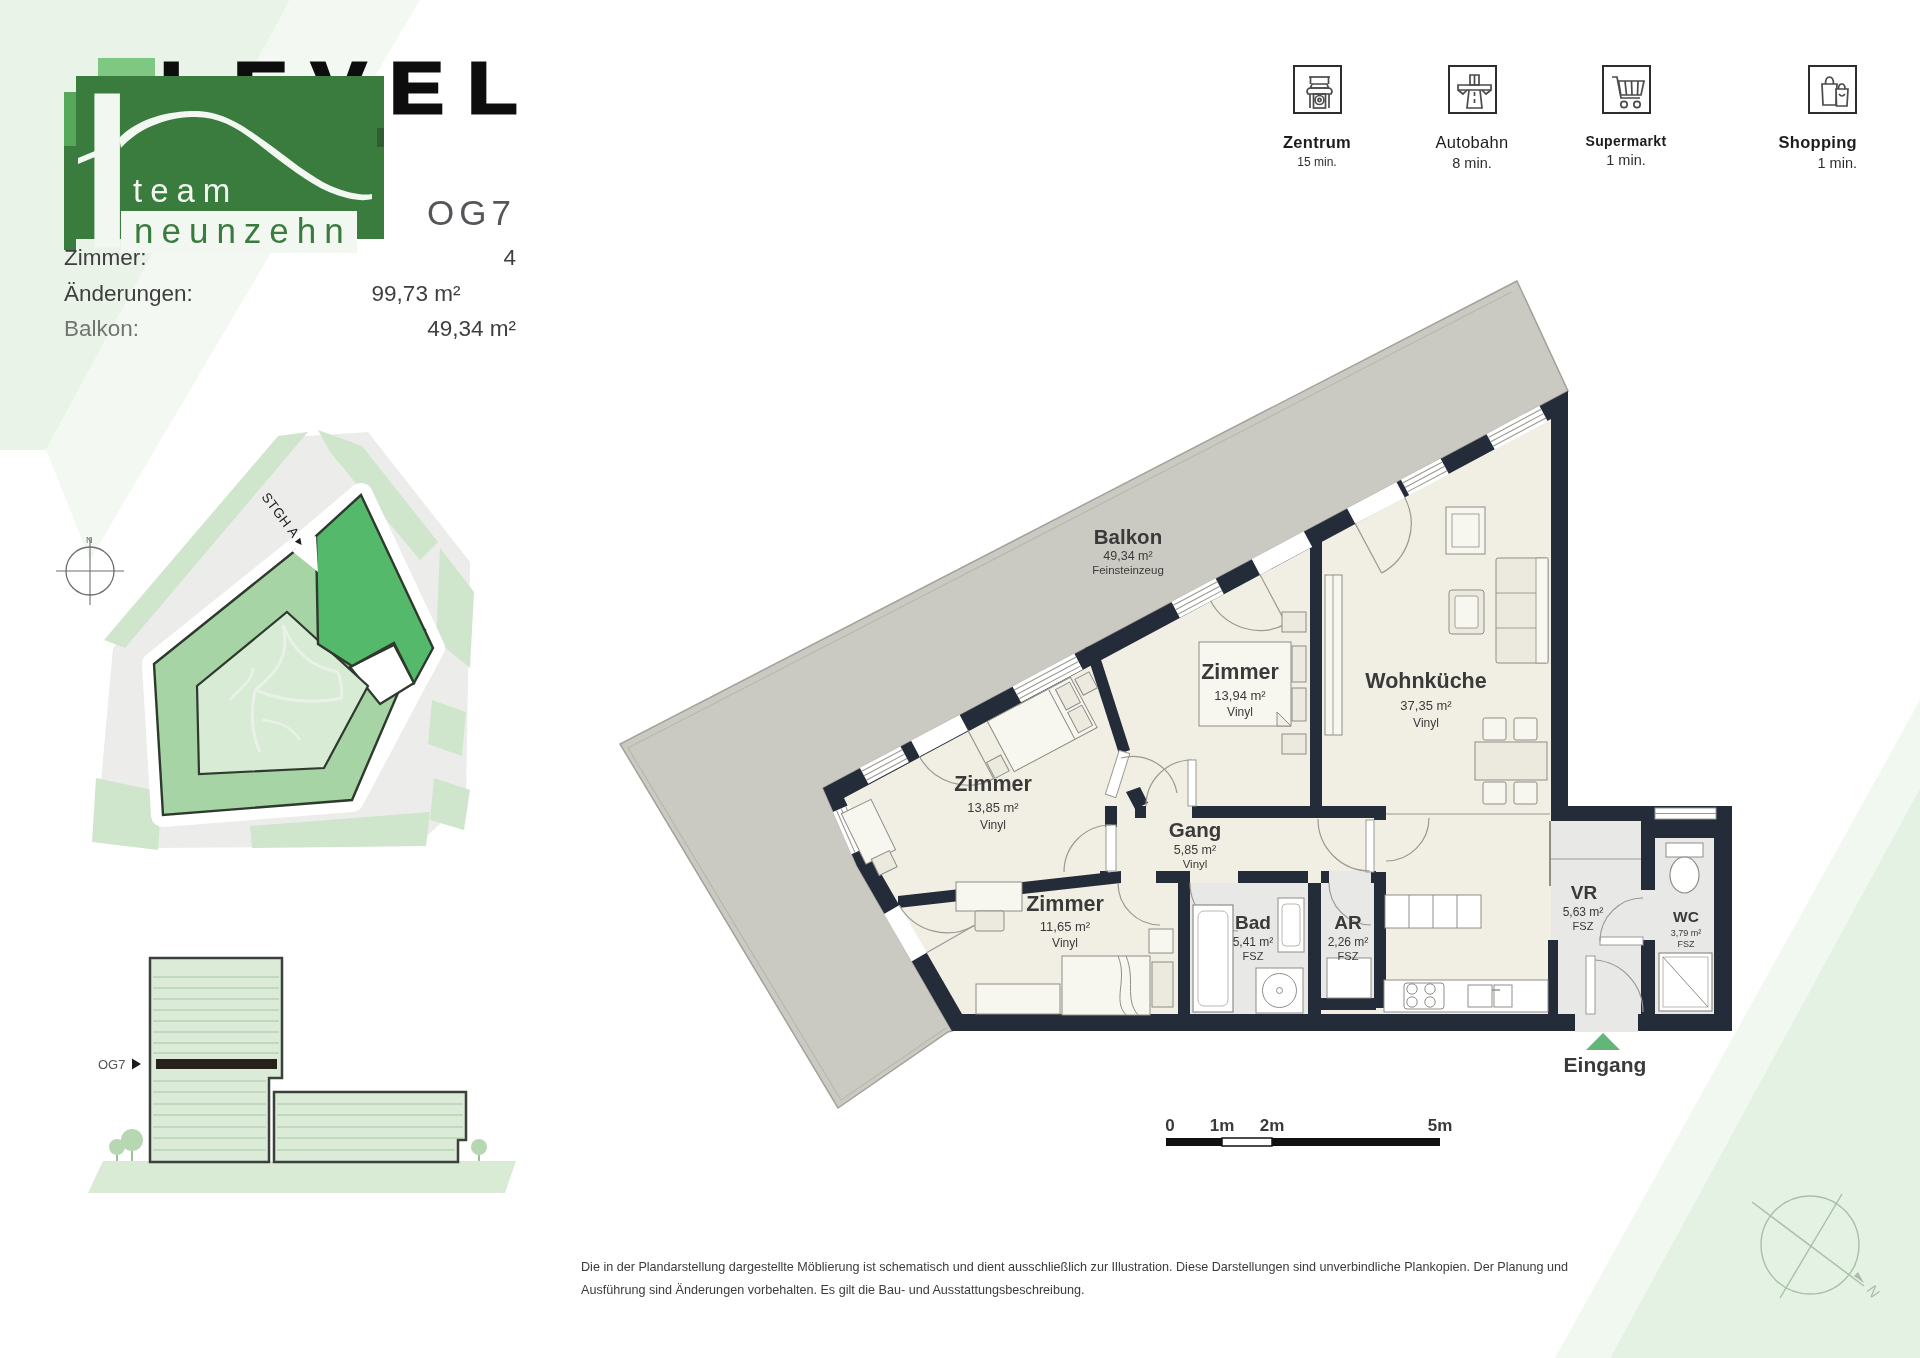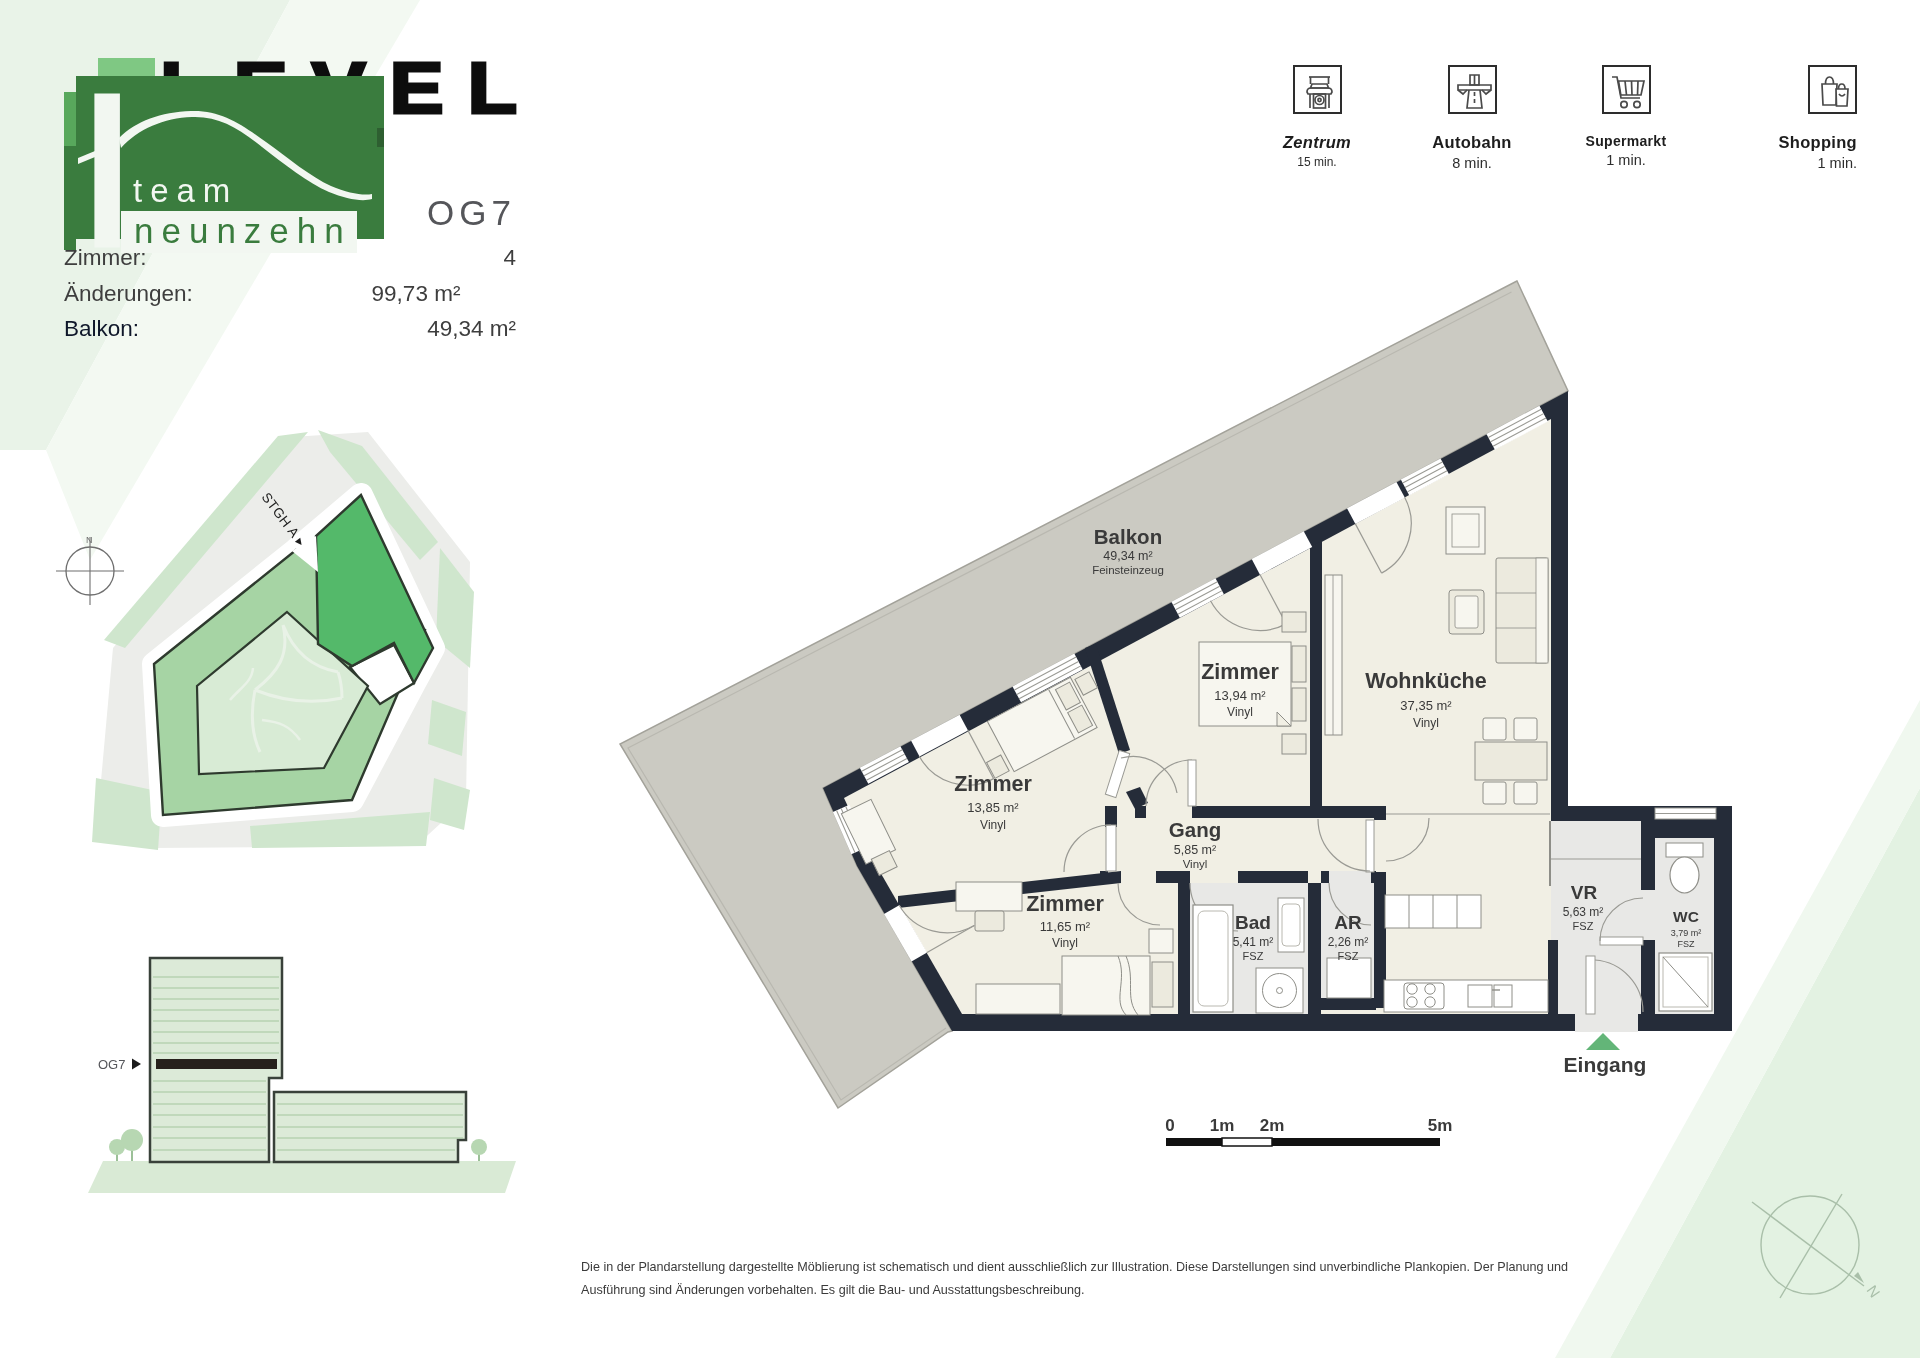--- a/index.html
+++ b/index.html
@@ -411,56 +411,56 @@
 </div>
 
 <div style="position:absolute;left:377px;top:128px;width:7px;height:19px;background:#2e5f31;"></div>
 
 <div style="position:absolute;left:316px;top:193px;width:200px;text-align:right;font-size:35px;color:#55565a;letter-spacing:5px;">OG7</div>
 
 <div style="position:absolute;left:316px;top:245px;width:200px;text-align:right;font-size:22.5px;color:#3e3e3e;">4</div>
 
 <div style="position:absolute;left:64px;top:281px;font-size:22.5px;color:#3e3e3e;">Änderungen:</div>
 <div style="position:absolute;left:316px;top:281px;width:200px;text-align:center;font-size:22.5px;color:#3e3e3e;">99,73 m²</div>
-<div style="position:absolute;left:64px;top:316px;font-size:22.5px;color:#0f172a;">Balkon:</div>
+<div style="position:absolute;left:64px;top:316px;font-size:22.5px;color:#737373;">Balkon:</div>
 <div style="position:absolute;left:316px;top:316px;width:200px;text-align:right;font-size:22.5px;color:#3e3e3e;">49,34 m²</div>
 
 <div style="position:absolute;left:1242px;top:65px;width:150px;text-align:center;">
   <div style="display:inline-block;width:49px;height:49px;border:2.4px solid #2d2d2d;background:#fff;"><svg width="49" height="49" viewBox="0 0 49 49">
 <g fill="none" stroke="#4a4a4a" stroke-width="1.7">
 <line x1="14" y1="10" x2="35" y2="10"></line>
           <line x1="15.5" y1="10" x2="15.5" y2="17"></line>
           <line x1="33.5" y1="10" x2="33.5" y2="17"></line>
 <path d="M17,17 L32,17 L33.5,21 L15.5,21 Z"></path>
 <path d="M12,25 Q12,21 16,21 L33,21 Q37,21 37,25 L36,27 L13,27 Z"></path>
 <line x1="15" y1="27" x2="15" y2="41"></line>
           <line x1="34" y1="27" x2="34" y2="41"></line>
 <rect x="18.5" y="27" width="12" height="14"></rect>
 <circle cx="24.5" cy="33" r="4.5"></circle>
           <circle cx="24.5" cy="33" r="1.6"></circle>
 </g>
       </svg></div>
-  <div style="font-weight:bold;font-size:16.5px;color:#1d1d1d;margin-top:13px;letter-spacing:0.3px;font-style:italic;">Zentrum</div>
+  <div style="font-weight:bold;font-size:16.5px;color:#1d1d1d;margin-top:13px;letter-spacing:0.3px;">Zentrum</div>
   <div style="font-size:12px;color:#2e2e2e;margin-top:3px;">15 min.</div>
 </div>
 
 <div style="position:absolute;left:1397px;top:65px;width:150px;text-align:center;">
   <div style="display:inline-block;width:49px;height:49px;border:2.4px solid #2d2d2d;background:#fff;"><svg width="49" height="49" viewBox="0 0 49 49">
 <g fill="none" stroke="#4a4a4a" stroke-width="1.7">
 <path d="M20,8 L29,8 L29,18 L20,18 Z"></path>
 <line x1="24.5" y1="8" x2="24.5" y2="18"></line>
 <path d="M8,18 L41,18 L41,23 L8,23 Z"></path>
 <path d="M8,23 L13,27 L17,23"></path>
 <path d="M41,23 L36,27 L32,23"></path>
 <path d="M19,23 L17,41 L32,41 L30,23"></path>
 <line x1="24.5" y1="25" x2="24.5" y2="29"></line>
           <line x1="24.5" y1="32" x2="24.5" y2="36"></line>
 </g>
       </svg></div>
-  <div style="font-weight:bold;font-size:16.5px;color:#1d1d1d;margin-top:13px;letter-spacing:0.3px;">Autobahn</div>
+  <div style="font-weight:normal;font-size:16.5px;color:#1d1d1d;margin-top:13px;letter-spacing:0.3px;">Autobahn</div>
   <div style="font-size:14.5px;color:#2e2e2e;margin-top:3px;">8 min.</div>
 </div>
 
 <div style="position:absolute;left:1551px;top:65px;width:150px;text-align:center;">
   <div style="display:inline-block;width:49px;height:49px;border:2.4px solid #2d2d2d;background:#fff;"><svg width="49" height="49" viewBox="0 0 49 49">
 <g fill="none" stroke="#4a4a4a" stroke-width="1.7">
 <path d="M8,10 L13,10 L17,31 L36,31"></path>
 <path d="M14.5,14 L40,14 L37,28 L16.8,28 Z"></path>
 <line x1="21" y1="14" x2="22.5" y2="28"></line>
           <line x1="27.5" y1="14" x2="28" y2="28"></line>

